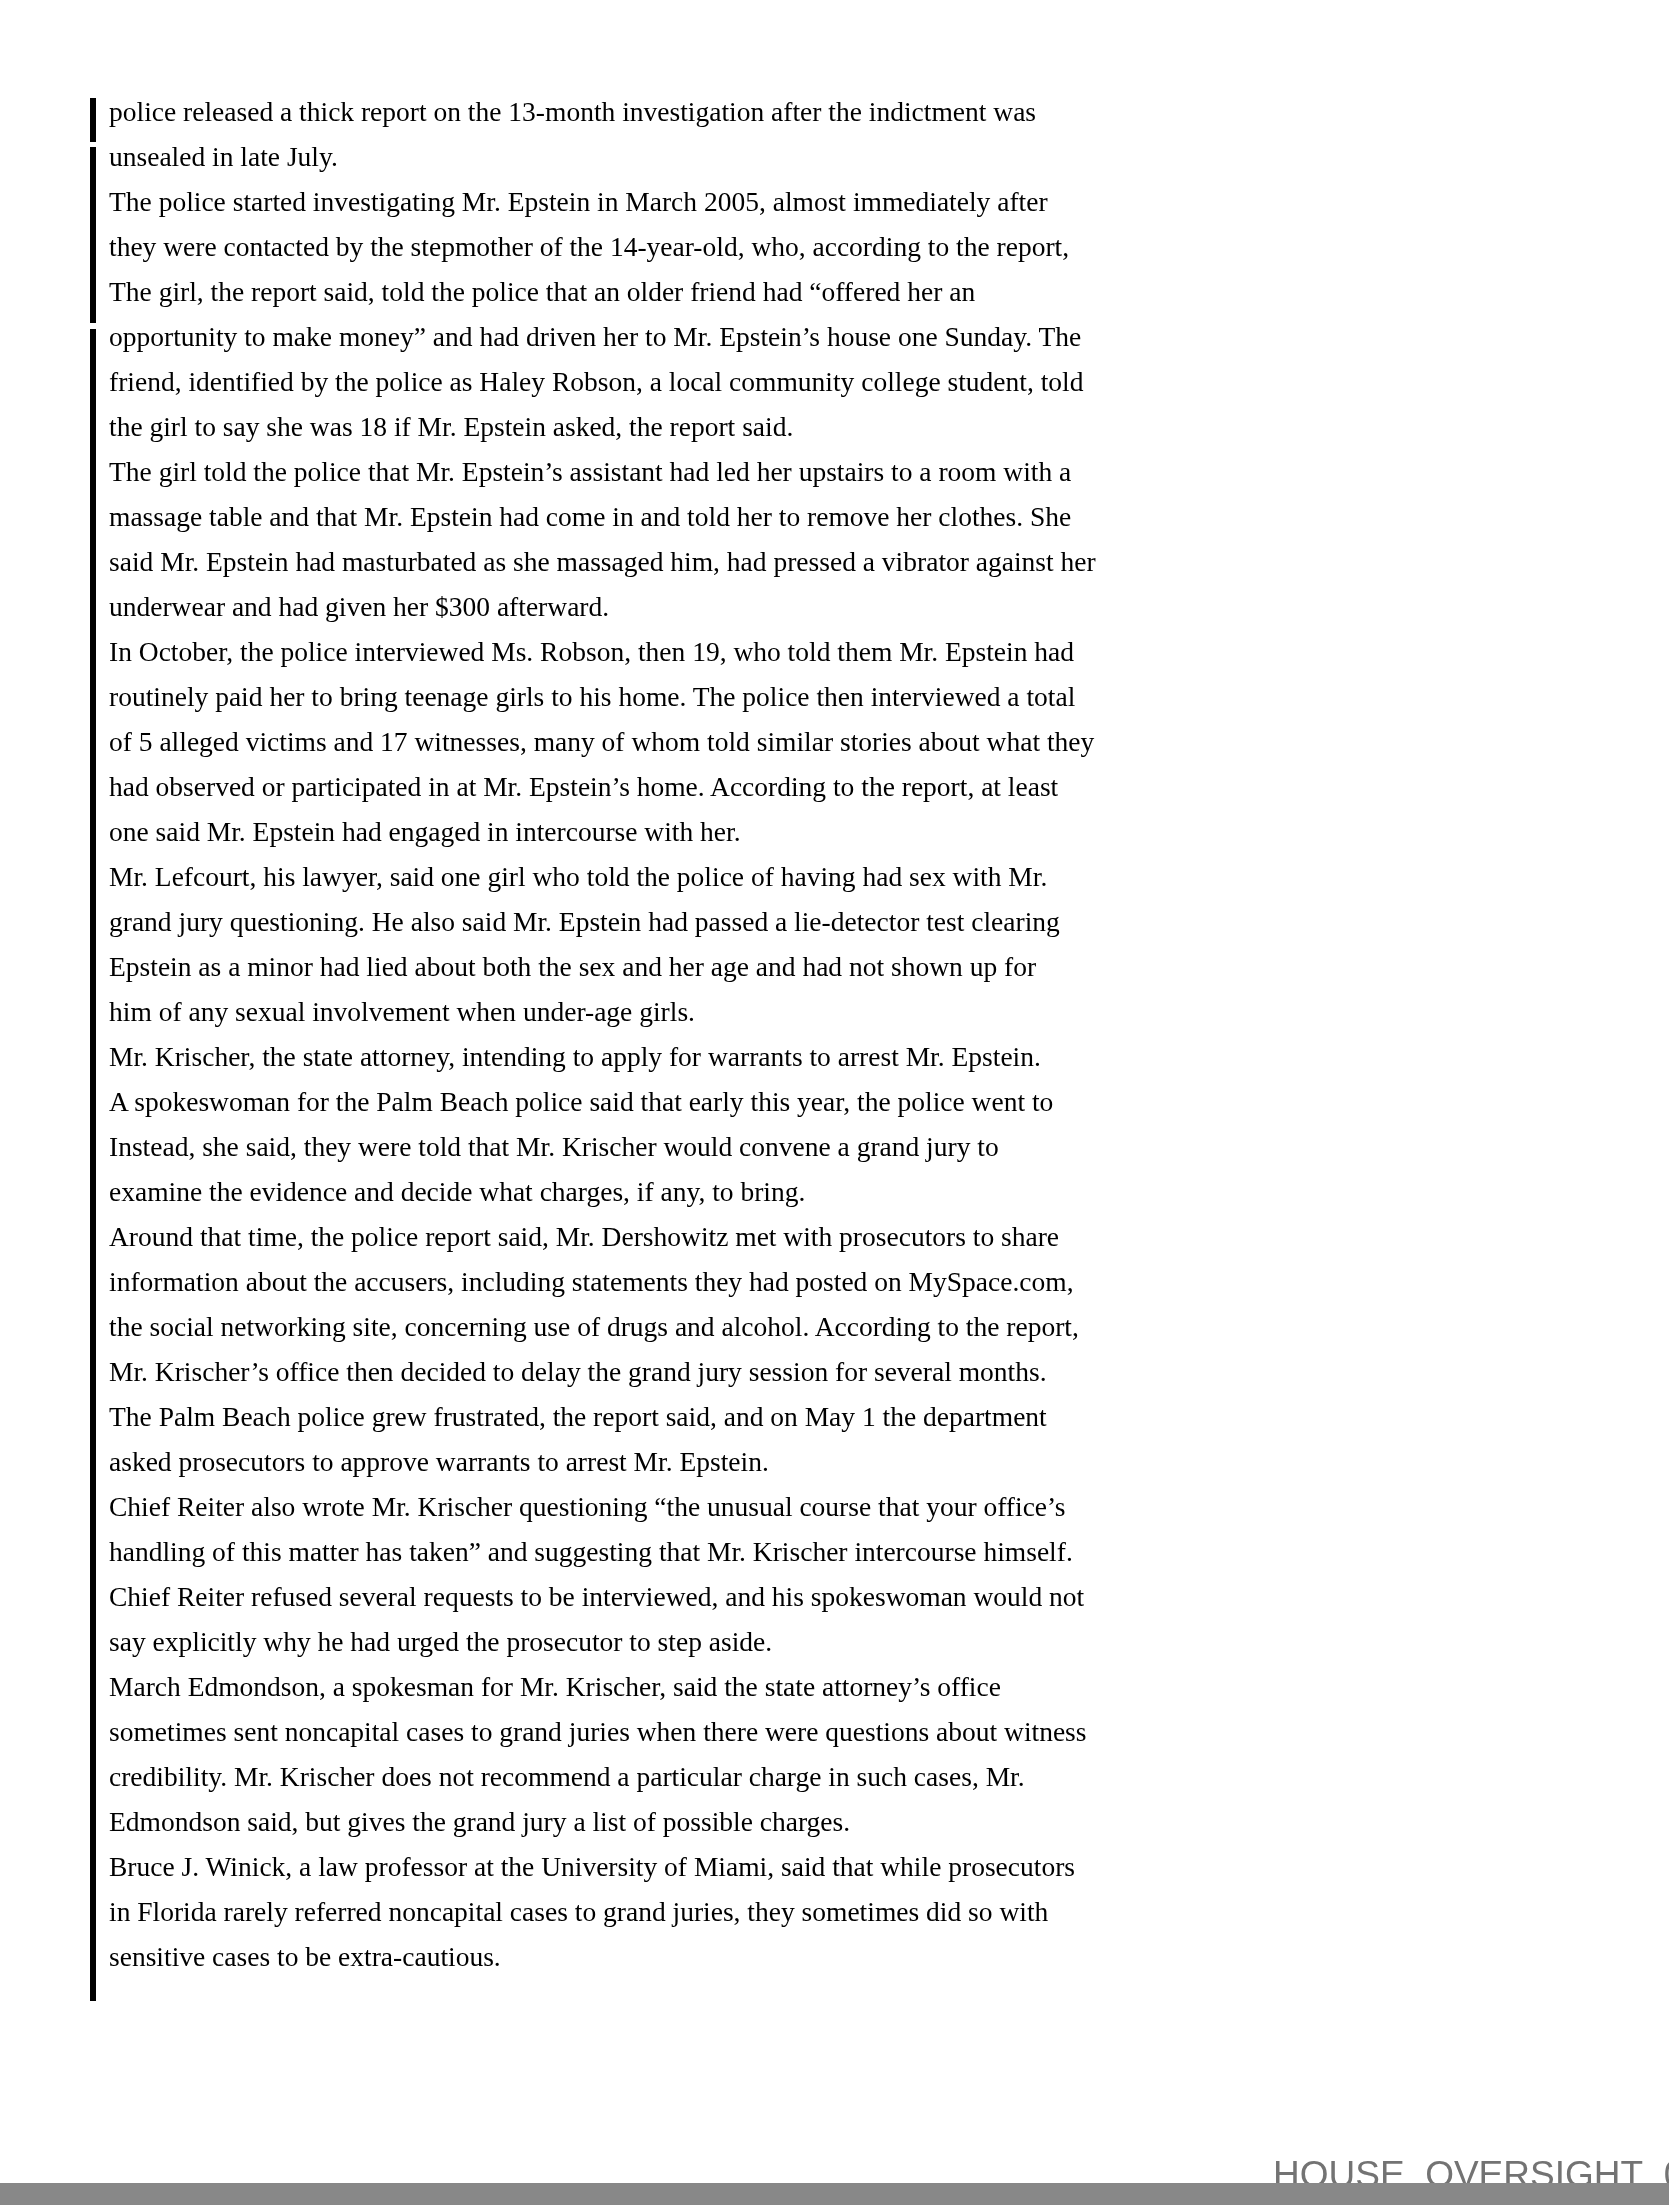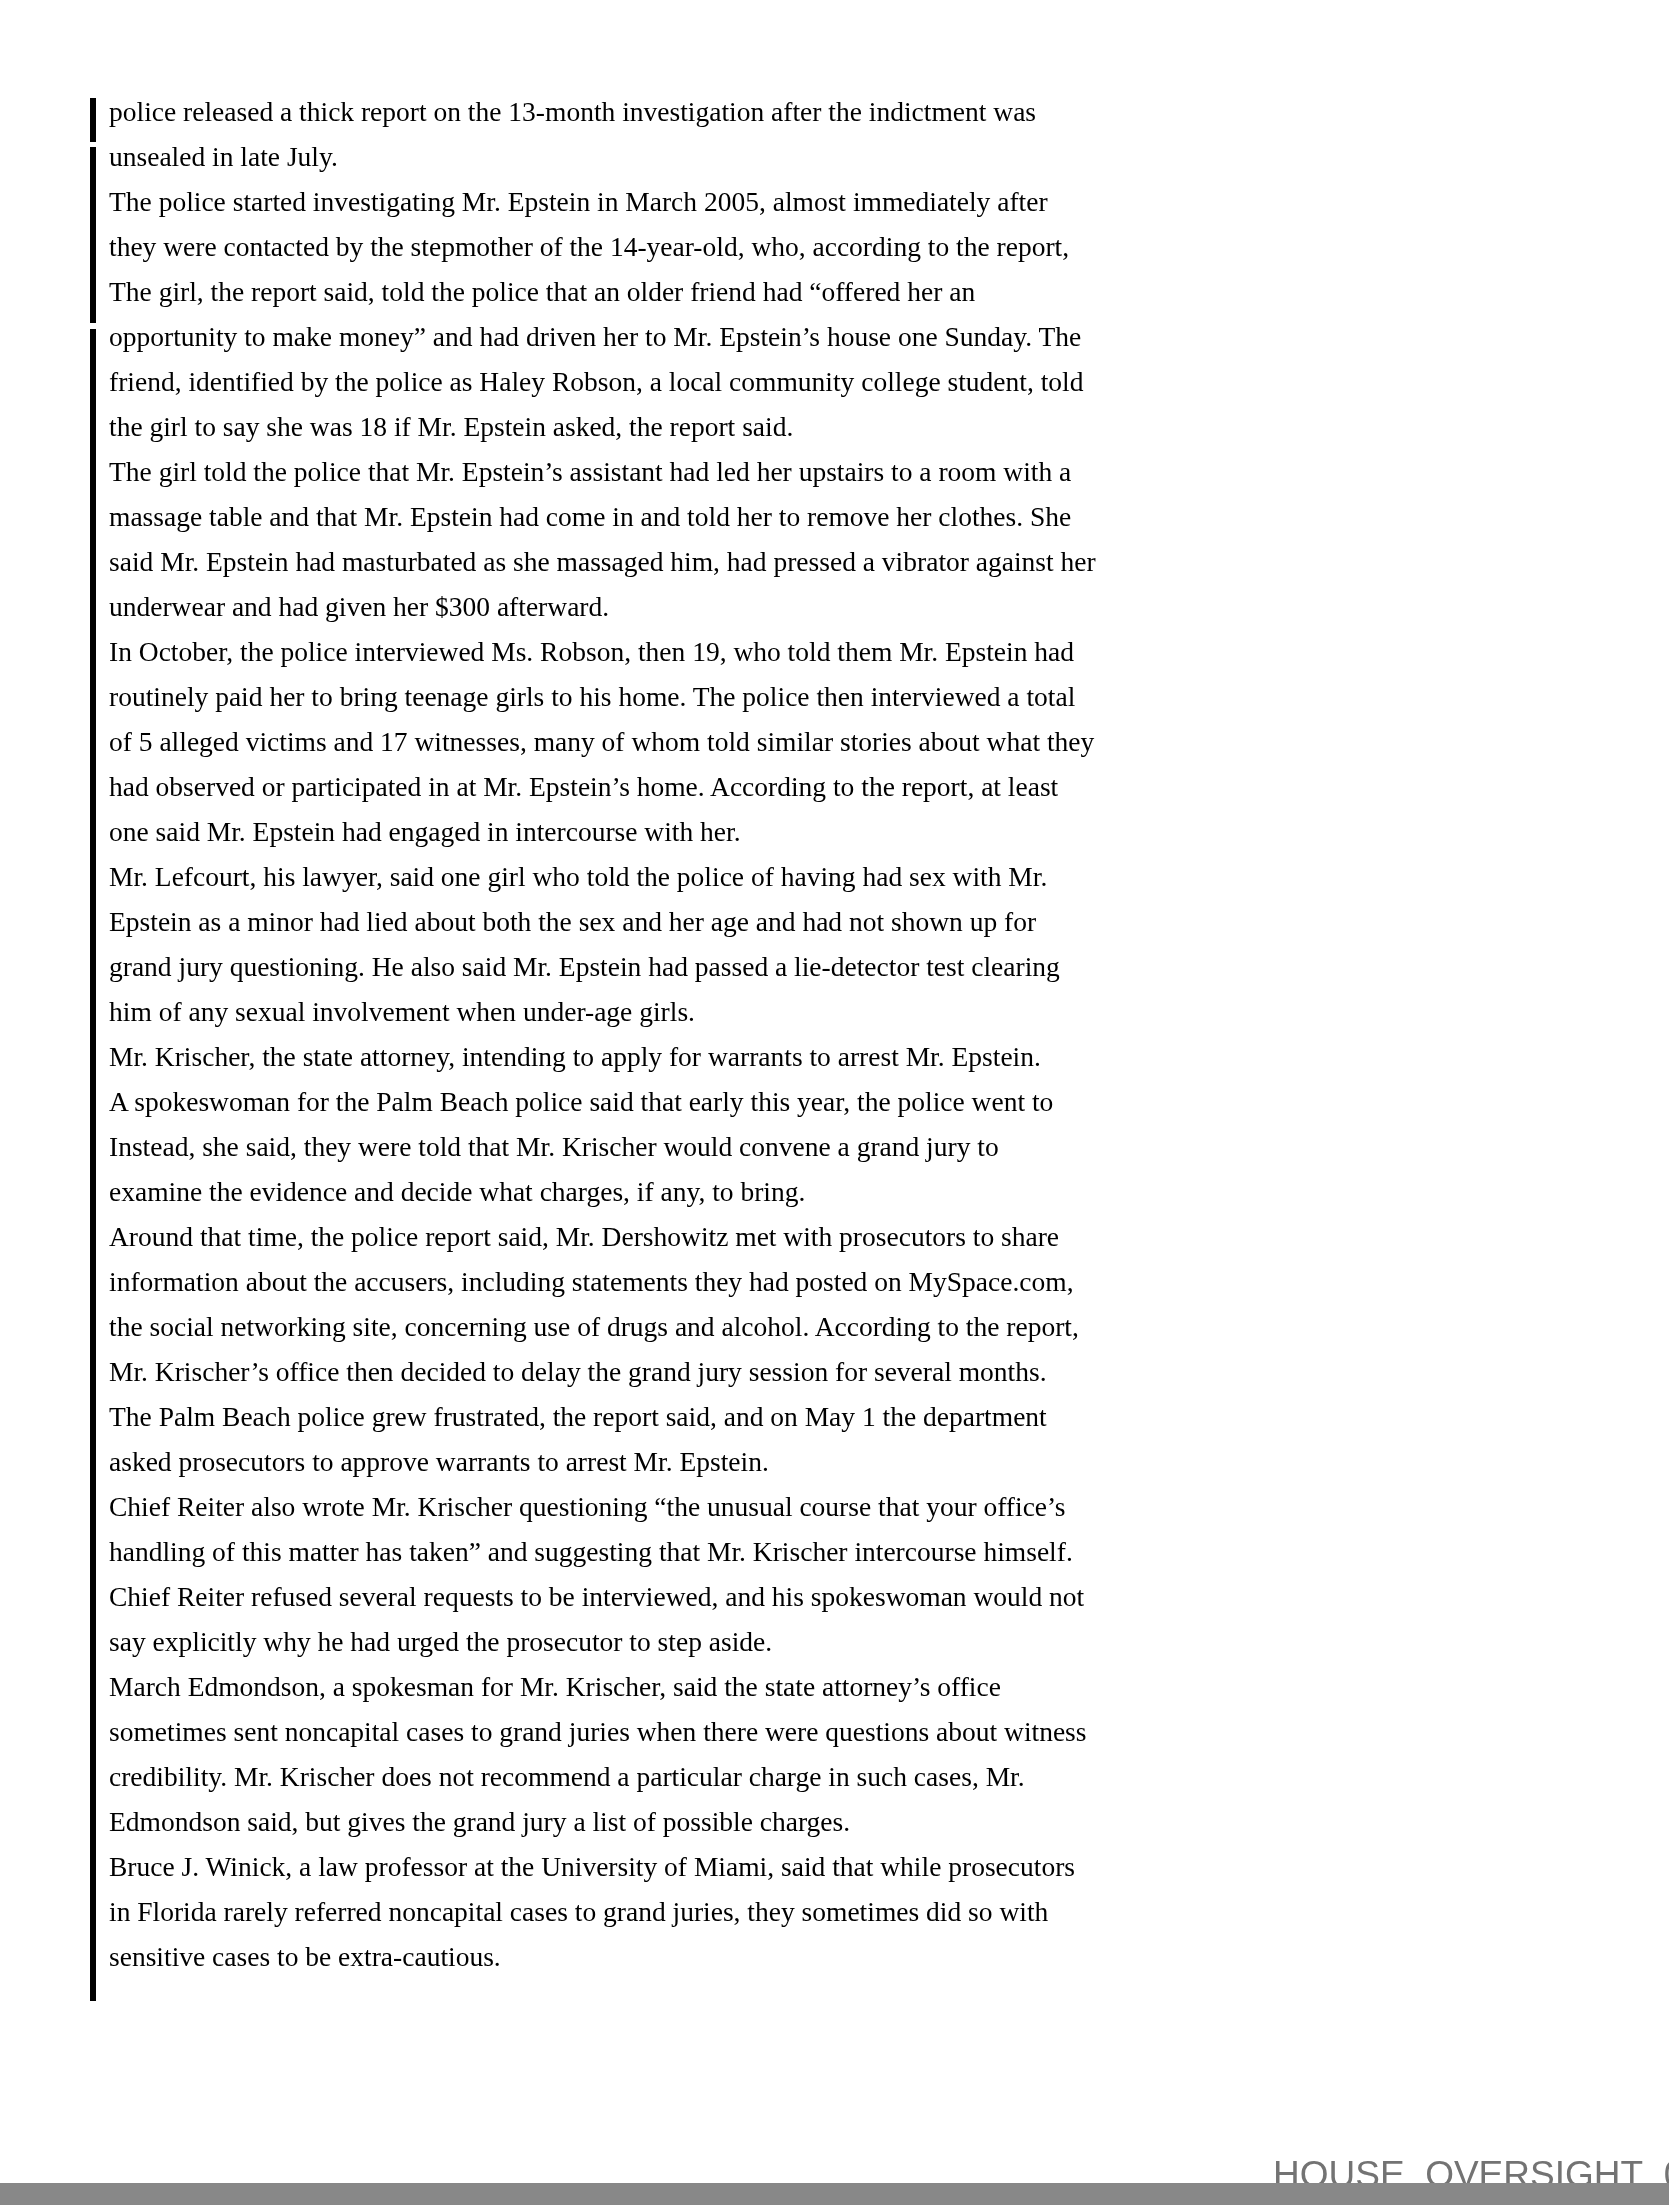--- a/index.html
+++ b/index.html
@@ -81,22 +81,22 @@
       </div>
       <div class="paragraph">
         <div class="text-line">In October, the police interviewed Ms. Robson, then 19, who told them Mr. Epstein had</div>
         <div class="text-line">routinely paid her to bring teenage girls to his home. The police then interviewed a total</div>
         <div class="text-line">of 5 alleged victims and 17 witnesses, many of whom told similar stories about what they</div>
         <div class="text-line">had observed or participated in at Mr. Epstein’s home. According to the report, at least</div>
         <div class="text-line">one said Mr. Epstein had engaged in intercourse with her.</div>
       </div>
       <div class="paragraph">
         <div class="text-line">Mr. Lefcourt, his lawyer, said one girl who told the police of having had sex with Mr.</div>
+        <div class="text-line">grand jury questioning. He also said Mr. Epstein had passed a lie-detector test clearing</div>
         <div class="text-line">Epstein as a minor had lied about both the sex and her age and had not shown up for</div>
-        <div class="text-line">grand jury questioning. He also said Mr. Epstein had passed a lie-detector test clearing</div>
         <div class="text-line">him of any sexual involvement when under-age girls.</div>
       </div>
       <div class="paragraph">
         <div class="text-line">Mr. Krischer, the state attorney, intending to apply for warrants to arrest Mr. Epstein.</div>
         <div class="text-line">A spokeswoman for the Palm Beach police said that early this year, the police went to</div>
         <div class="text-line">Instead, she said, they were told that Mr. Krischer would convene a grand jury to</div>
         <div class="text-line">examine the evidence and decide what charges, if any, to bring.</div>
       </div>
       <div class="paragraph">
         <div class="text-line">Around that time, the police report said, Mr. Dershowitz met with prosecutors to share</div>

